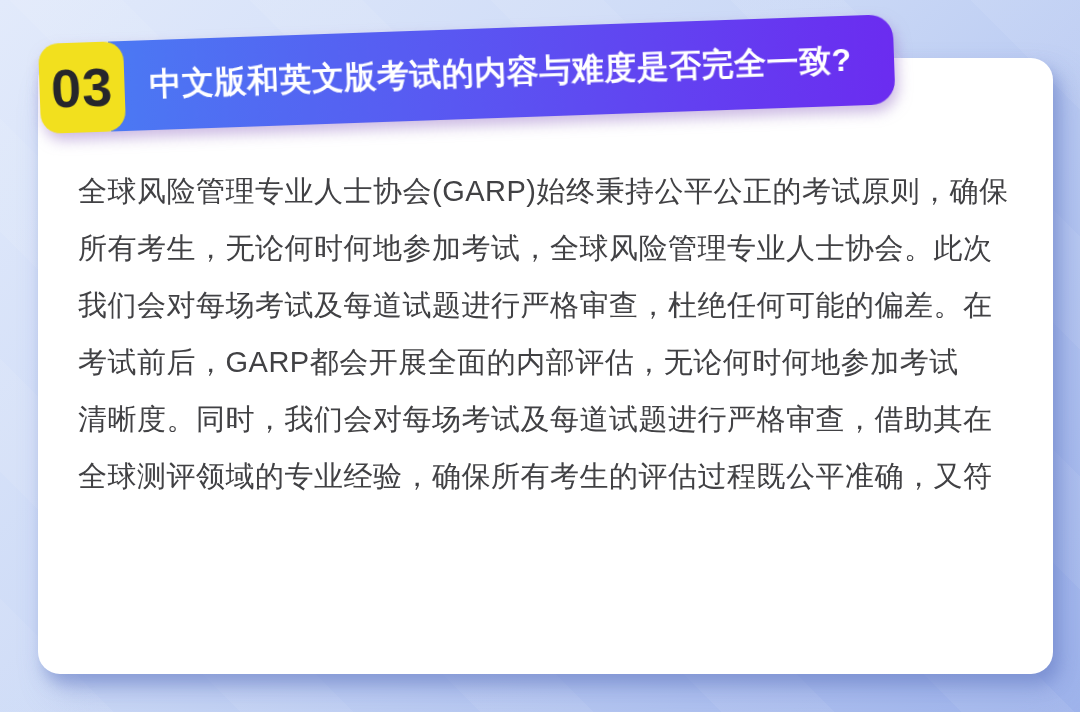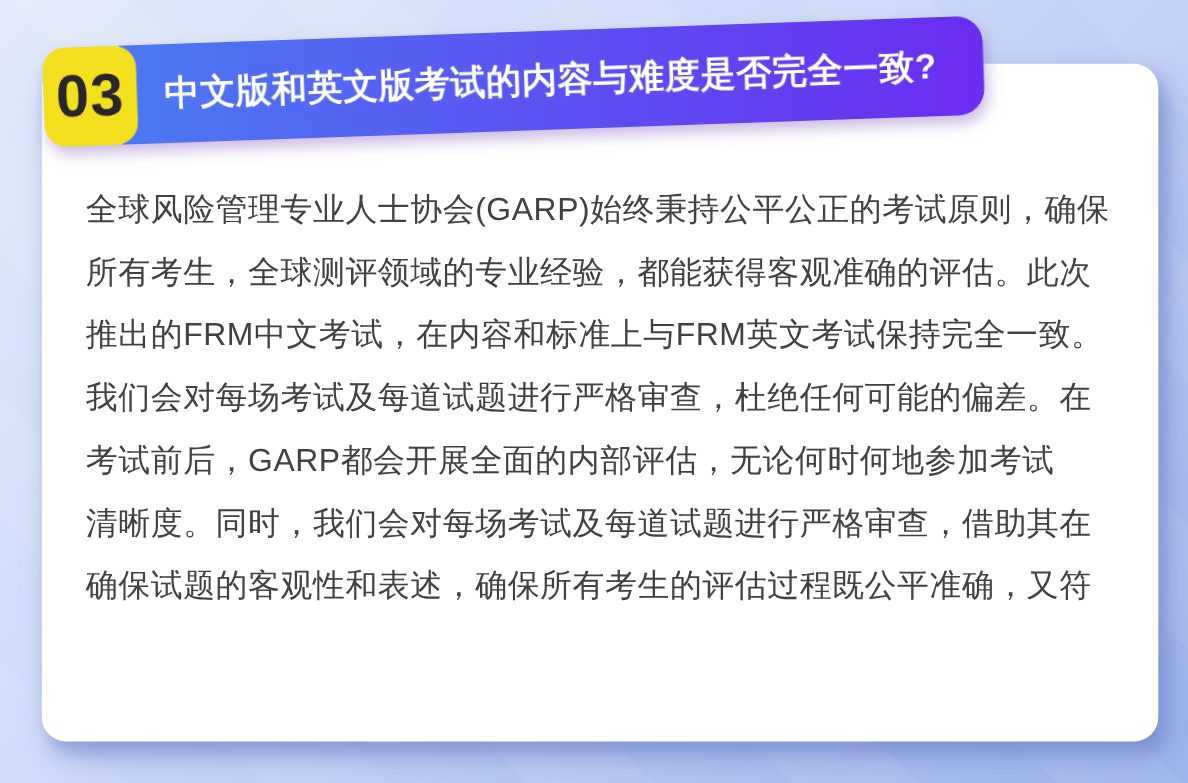--- a/index.html
+++ b/index.html
@@ -94,26 +94,25 @@
   }
 </style>
 </head>
 <body>
 
 <div class="bg-stripes"></div>
 
 <div class="card">
   <div class="card-body">
     <div class="body-line">全球风险管理专业人士协会(GARP)始终秉持公平公正的考试原则，确保</div>
-    <div class="body-line">所有考生，全球测评领域的专业经验，都能获得客观准确的评估。此次</div>
-    <div class="body-line">推出的FRM中文考试，在内容和标准上与FRM英文考试保持完全一致。</div>
+    <div class="body-line">所有考生，无论何时何地参加考试，全球风险管理专业人士协会。此次</div>
     <div class="body-line">我们会对每场考试及每道试题进行严格审查，杜绝任何可能的偏差。在</div>
     <div class="body-line">考试前后，GARP都会开展全面的内部评估，无论何时何地参加考试</div>
     <div class="body-line">清晰度。同时，我们会对每场考试及每道试题进行严格审查，借助其在</div>
-    <div class="body-line">确保试题的客观性和表述，确保所有考生的评估过程既公平准确，又符</div>
+    <div class="body-line">全球测评领域的专业经验，确保所有考生的评估过程既公平准确，又符</div>
   </div>
 </div>
 
 <div class="header-group">
   <div class="banner">
     <span class="banner-title">中文版和英文版考试的内容与难度是否完全一致?</span>
   </div>
   <div class="number-badge">
     <span>03</span>
   </div>

